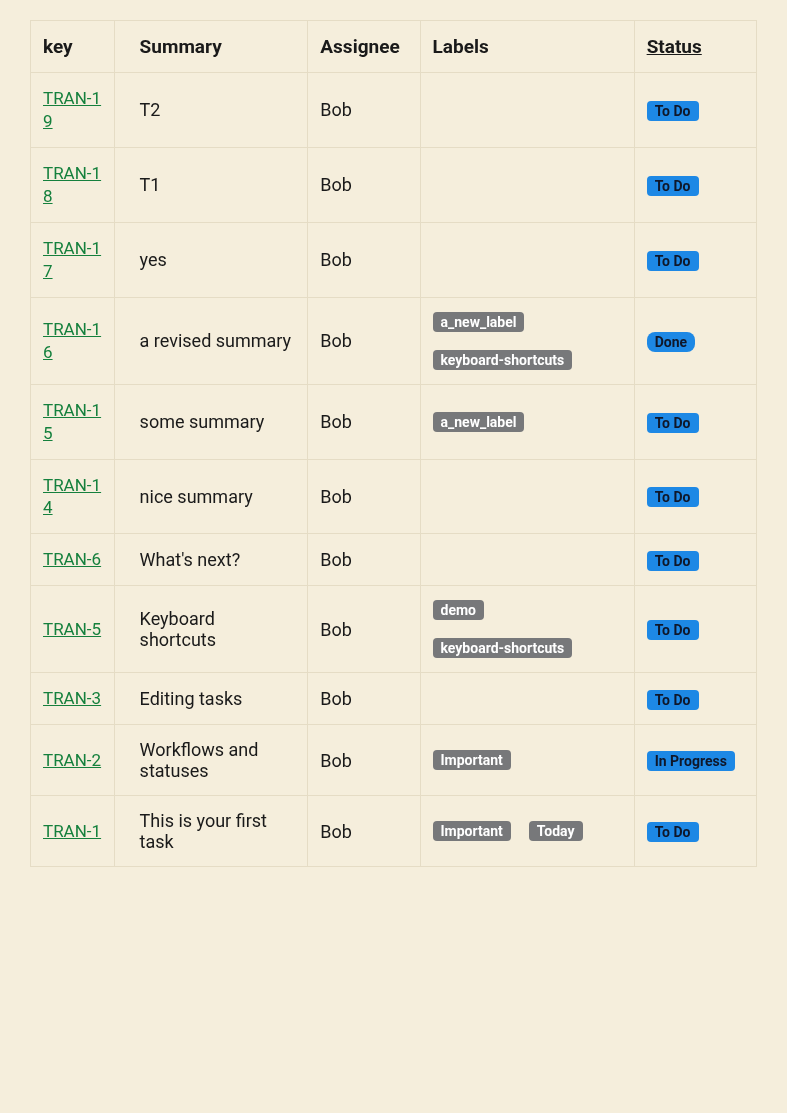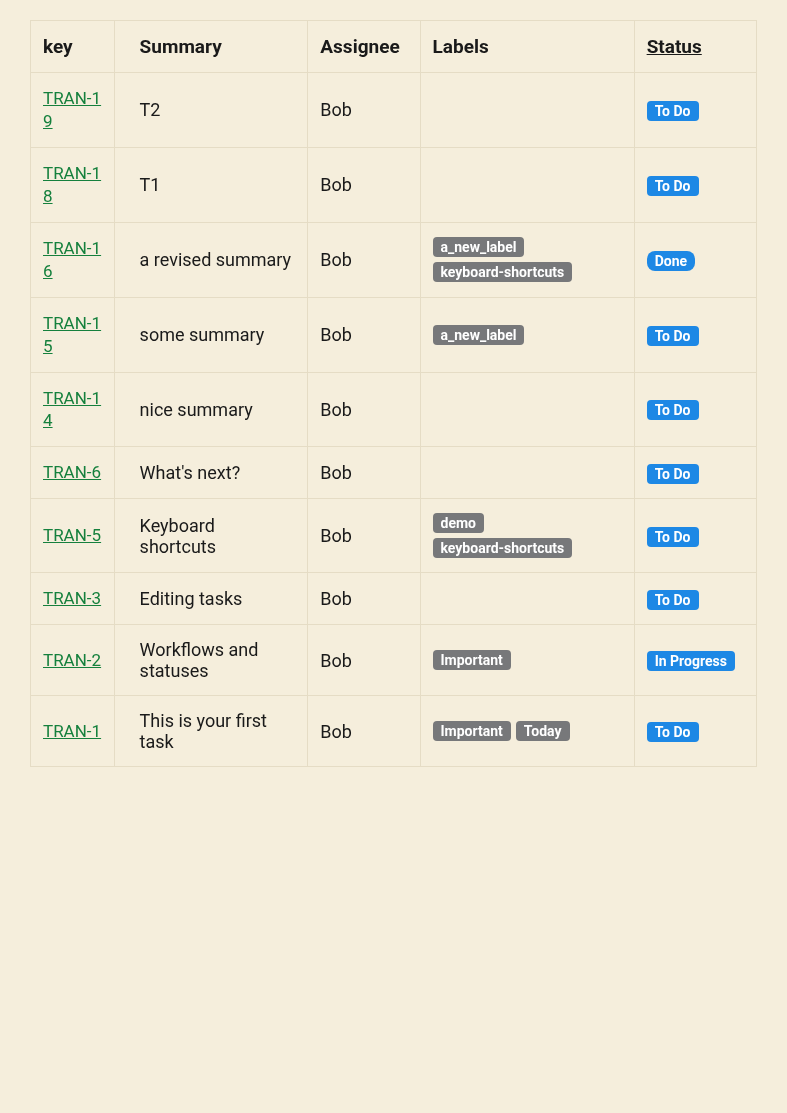--- a/index.html
+++ b/index.html
@@ -39,36 +39,36 @@
       color: #15803d;
       text-decoration: underline;
       font-size: 17px;
       word-break: break-all;
       display: inline-block;
       line-height: 1.35;
     }
     .labels-cell {
       display: flex;
       flex-wrap: wrap;
-      gap: 5px;
+      gap: 18px;
       align-items: flex-start;
     }
     .label-badge {
       display: inline-block;
       background-color: #77787a;
       color: #ffffff;
       font-size: 14px;
       font-weight: 700;
       padding: 2px 8px;
       border-radius: 4px;
       white-space: nowrap;
     }
     .status-badge {
       display: inline-block;
-      color: #ffffff;
+      color: #0f172a;
       font-size: 14px;
       font-weight: 700;
       padding: 2px 8px;
       border-radius: 4px;
       white-space: nowrap;
     }
     .status-todo { background-color: #1d88e5; }
     .status-done { background-color: #1d88e5; border-radius: 8px; }
     .status-inprogress { background-color: #1d88e5; }
   </style>
@@ -98,20 +98,29 @@
       <tr>
         <td><a class="issue-key" href="#">TRAN-18</a></td>
         <td>T1</td>
         <td>Bob</td>
         <td>
           <div class="labels-cell"></div>
         </td>
         <td><span class="status-badge status-todo">To Do</span></td>
       </tr>
       <tr>
+        <td><a class="issue-key" href="#">TRAN-17</a></td>
+        <td>yes</td>
+        <td>Bob</td>
+        <td>
+          <div class="labels-cell"></div>
+        </td>
+        <td><span class="status-badge status-todo">To Do</span></td>
+      </tr>
+      <tr>
         <td><a class="issue-key" href="#">TRAN-16</a></td>
         <td>a revised summary</td>
         <td>Bob</td>
         <td>
           <div class="labels-cell">
             <span class="label-badge">a_new_label</span>
             <span class="label-badge">keyboard-shortcuts</span>
           </div>
         </td>
         <td><span class="status-badge status-done">Done</span></td>

